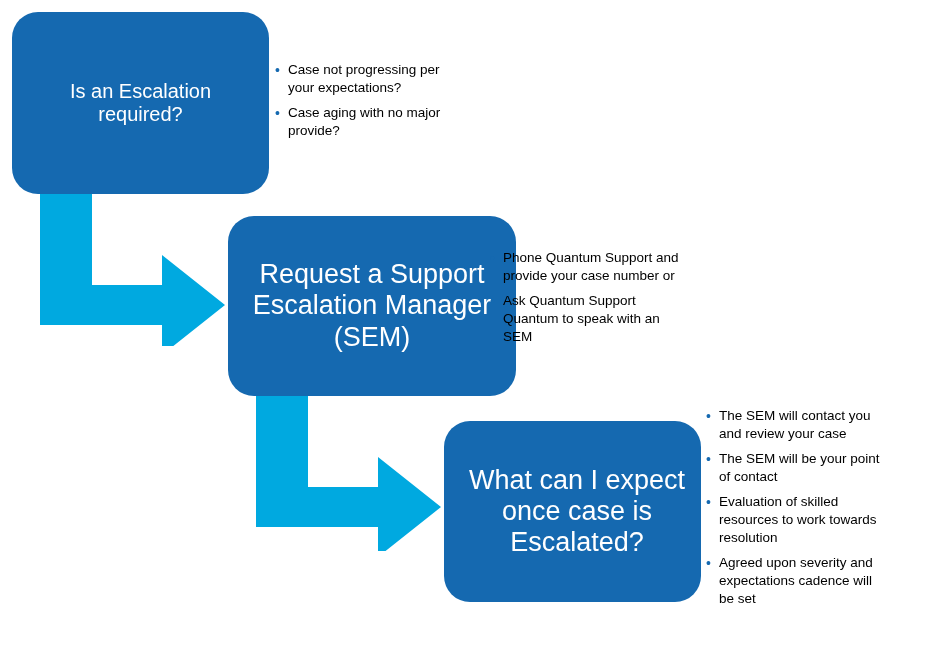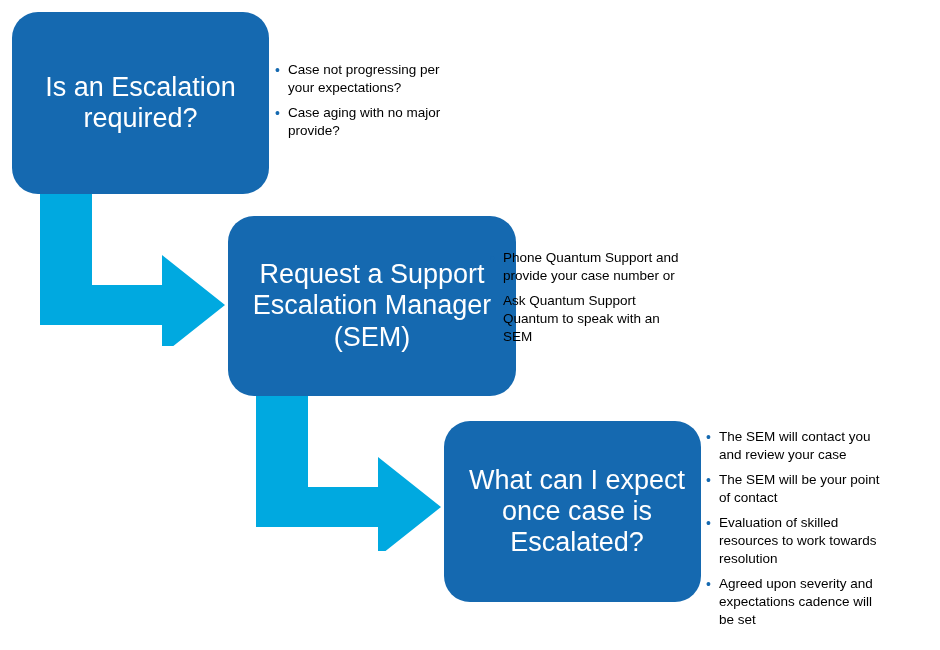--- a/index.html
+++ b/index.html
@@ -43,21 +43,21 @@
     line-height: 1.16;
     font-weight: 400;
   }
 
   #node-1 {
     left: 12px;
     top: 12px;
     width: 257px;
     height: 182px;
   }
-  #node-1 .node-label { font-size: 27px; }
+  #node-1 .node-label { font-size: 20px; }
 
   #node-2 {
     left: 228px;
     top: 216px;
     width: 288px;
     height: 180px;
   }
   #node-2 .node-label { font-size: 27px; }
 
   #node-3 {
@@ -107,21 +107,21 @@
   }
   #bullets-2 {
     left: 490px;
     top: 249px;
     width: 190px;
     font-size: 13.5px;
     line-height: 1.33;
   }
   #bullets-3 {
     left: 706px;
-    top: 428px;
+    top: 407px;
     width: 175px;
     font-size: 13.5px;
     line-height: 1.33;
   }
 </style>
 </head>
 <body>
 
 <div class="stage">
 

